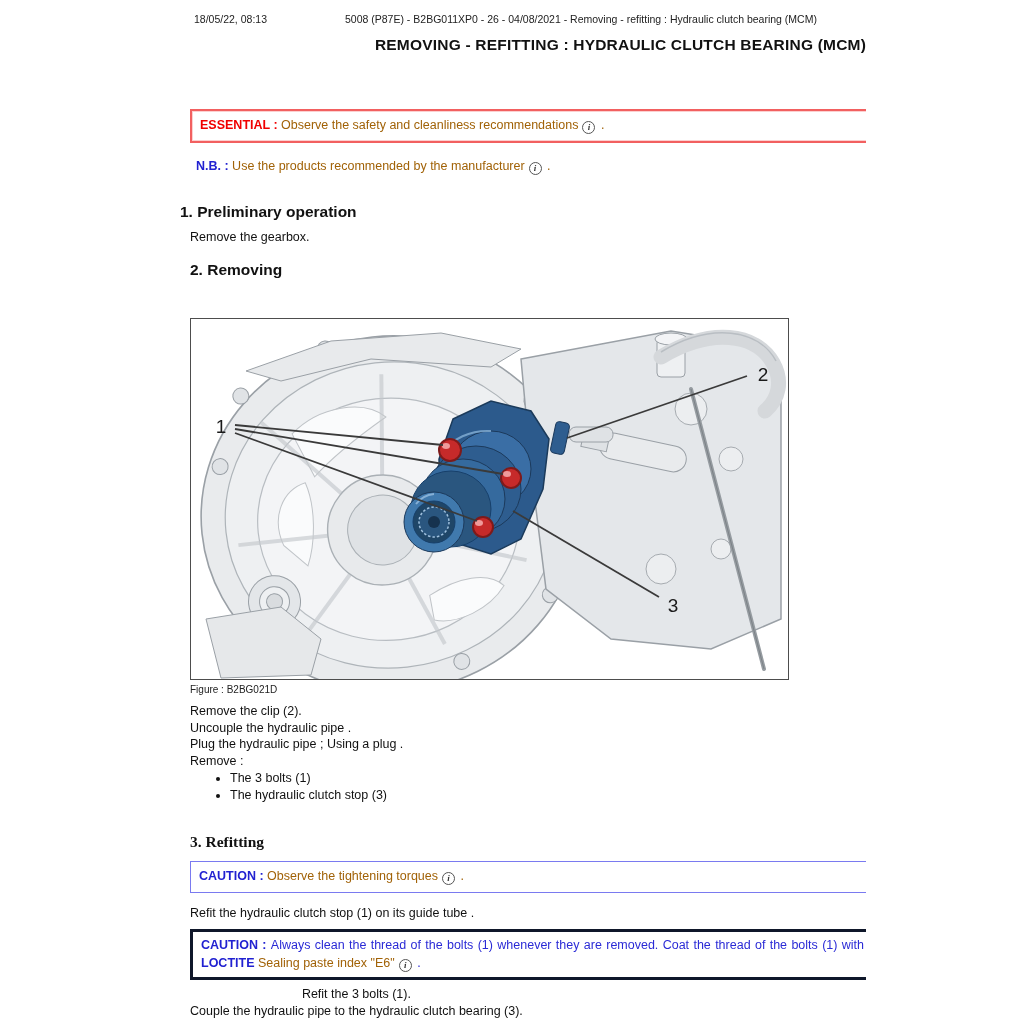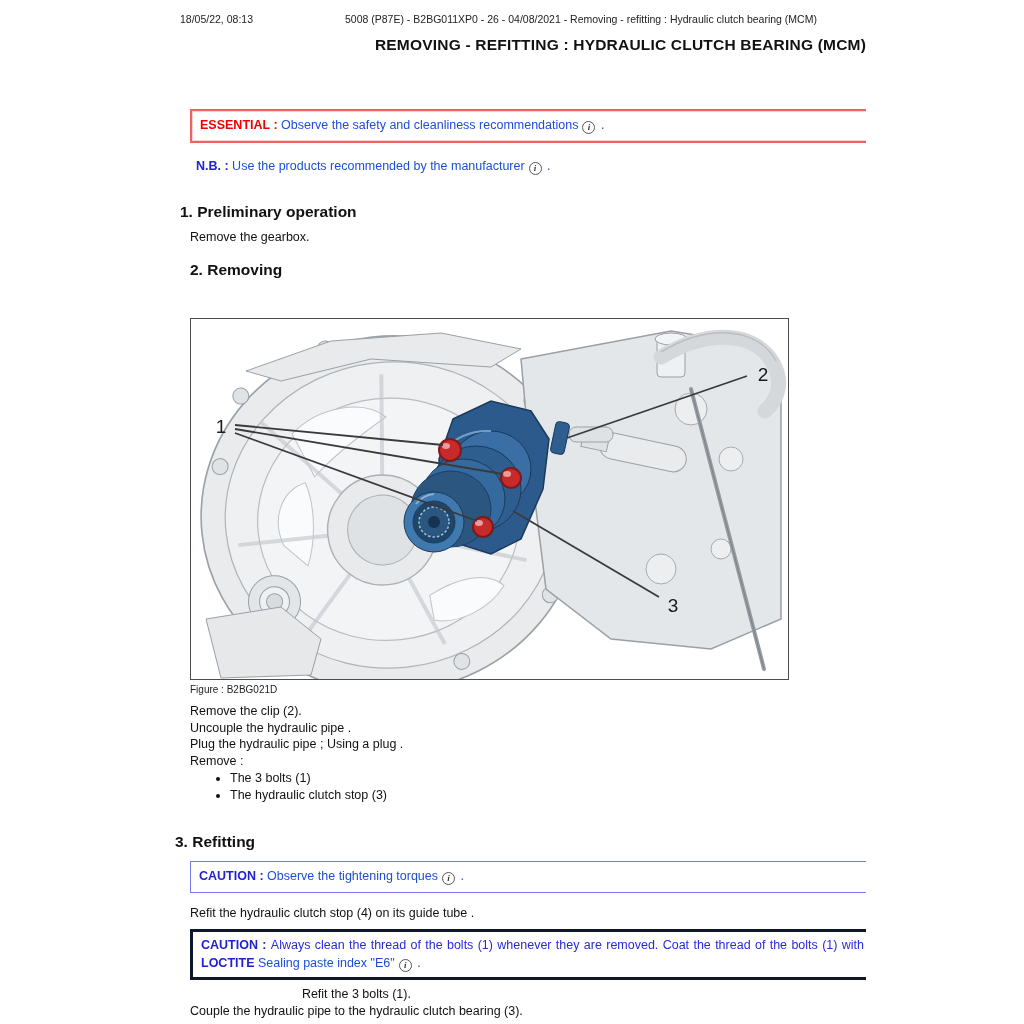--- a/index.html
+++ b/index.html
@@ -10,21 +10,21 @@
   .hdr{font-size:10.5px;color:#222;white-space:nowrap;}
   .title{left:190px;top:36px;width:676px;text-align:right;font-size:15.5px;font-weight:bold;letter-spacing:.2px;}
   
   .clipwrap{width:676px;overflow:hidden;}
   .box-essential{width:700px;box-sizing:border-box;border:2px solid #f26060;box-shadow:inset 0 0 0 1px #fcd0d0;
                  padding:7px 8px;font-size:12.5px;}
   .box-caution{width:700px;box-sizing:border-box;border:1px solid #7a7af0;padding:7px 8px;font-size:12.5px;}
   .box-caution2{width:700px;box-sizing:border-box;border:3px solid #0f172a;padding:5px 8px;font-size:12.5px;line-height:17.5px;}
   .lbl-red{color:#f00000;font-weight:bold;}
   .lbl-blue{color:#2121d1;font-weight:bold;}
-  .txt-orange{color:#1d4ed8;}
+  .txt-orange{color:#a16207;}
   .txt-blue{color:#2a2ad6;}
   .sep-red{color:#f00000;font-weight:bold;}
   .sep-blue{color:#2121d1;font-weight:bold;}
   .justify1{width:663px;text-align:justify;text-align-last:justify;white-space:normal;}
   
   .info-icon{display:inline-block;width:11px;height:11px;border:1px solid #555;border-radius:50%;
              color:#333;font-family:"Liberation Serif", serif;font-weight:bold;font-style:italic;
              font-size:9px;line-height:11px;text-align:center;vertical-align:-1px;margin:0 2px 0 4px;background:#fff;}
   
   .h-sec{font-size:15.5px;font-weight:bold;}
@@ -34,21 +34,21 @@
   ul.dash li{font-size:12.5px;line-height:17.2px;color:#111;}
   
   .figure-frame{width:597px;height:360px;border:1px solid #4d4d4d;background:#fff;box-sizing:content-box;}
   .figure-caption{font-size:10px;color:#222;margin-top:4px;}
 </style>
 </head>
 <body>
 
 <div class="page">
 
-  <div class="abs hdr" style="left:180px;top:13px;">18/05/22, 08:13</div>
+  <div class="abs hdr" style="left:194px;top:13px;">18/05/22, 08:13</div>
   <div class="abs hdr" style="left:345px;top:13px;">5008 (P87E) - B2BG011XP0 - 26 - 04/08/2021 - Removing - refitting : Hydraulic clutch bearing (MCM)</div>
 
   <div class="abs title">REMOVING - REFITTING : HYDRAULIC CLUTCH BEARING (MCM)</div>
 
   <div class="abs clipwrap" style="left:190px;top:109px;">
     <div class="box-essential">
       <span class="lbl-red">ESSENTIAL</span><span class="sep-red"> : </span><span class="txt-orange">Observe the safety and cleanliness recommendations</span><span class="info-icon">i</span><span class="txt-orange"> .</span>
     </div>
   </div>
 
@@ -170,29 +170,29 @@
     <div>Remove the clip (2).</div>
     <div>Uncouple the hydraulic pipe .</div>
     <div>Plug the hydraulic pipe ; Using a plug .</div>
     <div>Remove :</div>
     <ul class="dash">
       <li><span>The 3 bolts (1)</span></li>
       <li><span>The hydraulic clutch stop (3)</span></li>
     </ul>
   </div>
 
-  <div class="abs h-sec" style="left:175px;top:833px;">3. Refitting</div>
+  <div class="abs h-sec" style="left:190px;top:833px;font-family:Liberation Serif, serif;">3. Refitting</div>
 
   <div class="abs clipwrap" style="left:190px;top:861px;">
     <div class="box-caution">
       <span class="lbl-blue">CAUTION</span><span class="sep-blue"> : </span><span class="txt-orange">Observe the tightening torques</span><span class="info-icon">i</span><span class="txt-orange"> .</span>
     </div>
   </div>
 
-  <div class="abs body-txt" style="left:190px;top:905px;">Refit the hydraulic clutch stop (4) on its guide tube .</div>
+  <div class="abs body-txt" style="left:190px;top:905px;">Refit the hydraulic clutch stop (1) on its guide tube .</div>
 
   <div class="abs clipwrap" style="left:190px;top:929px;">
     <div class="box-caution2">
       <div class="justify1">
         <span class="lbl-blue">CAUTION</span><span class="sep-blue"> : </span><span class="txt-blue">Always clean the thread of the bolts (1) whenever they are removed. Coat the thread of the bolts (1) with</span>
       </div>
       <div>
         <span class="lbl-blue">LOCTITE</span>
         <span class="txt-orange">Sealing paste index "E6"</span><span class="info-icon">i</span><span class="txt-blue"> .</span>
       </div>

